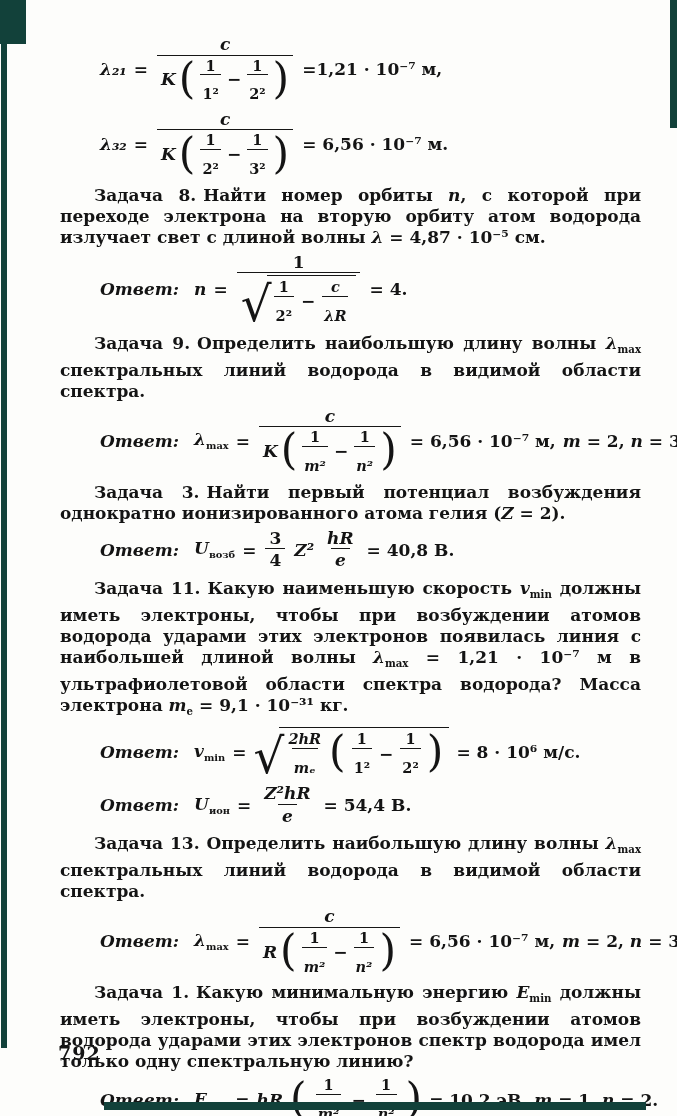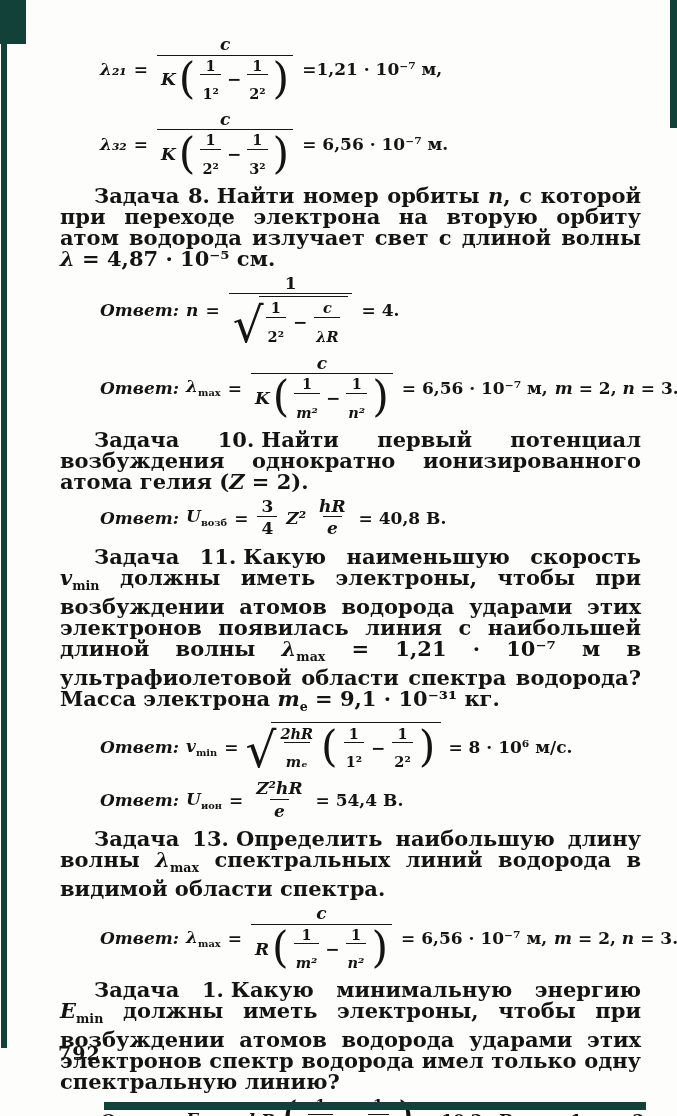--- a/index.html
+++ b/index.html
@@ -9,33 +9,33 @@
     font-family:"DejaVu Serif","Liberation Serif",serif;
   }
   .page{
     position:relative;width:677px;height:1116px;overflow:hidden;
     background:#fdfdfb;color:#141414;font-weight:bold;
   }
   .content{padding:30px 36px 0 60px;}
 
   
   p.problem{
-    font-size:21px;line-height:21px;text-align:justify;
+    font-size:17px;line-height:21px;text-align:justify;
     text-indent:34px;margin:3px 0 3px 0;
   }
   .plabel{margin-right:7px;}
   .seg-sub{font-size:60%;vertical-align:-0.4em;}
   .seg-i{font-style:italic;}
 
   
   .formula{
     display:flex;align-items:center;gap:7px;
     margin:5px 0 7px 40px;font-size:17px;white-space:nowrap;
   }
-  .ans-label{font-style:italic;}
+  .ans-label{font-style:italic;margin-right:8px;}
   .var{font-style:italic;}
   .sub{font-size:58%;vertical-align:-0.45em;}
   .frac{display:inline-flex;flex-direction:column;align-items:center;margin:0 2px;}
   .frac .num{padding:0 4px;line-height:1.15;}
   .frac .den{border-top:1.7px solid #161616;padding:2px 4px 0 4px;line-height:1.15;}
   .den-row,.num-row{display:inline-flex;align-items:center;gap:3px;}
   .frac.small{font-size:14.5px;}
   .frac.small .num{padding:0 2px;}
   .frac.small .den{padding:11px 2px 0 2px;}
   .paren{font-size:250%;font-weight:400;line-height:0.78;transform:translateY(-2px);}
@@ -132,20 +132,23 @@
                 <span class="num var">c</span>
                 <span class="den var">λR</span>
               </span>
             </span>
           </span>
         </span>
       </span>
       <span class="res">= 4.</span>
     </div>
 
+    <p class="problem">
+      <span class="plabel">Задача 9.</span><span><span>Определить наибольшую длину волны </span><span class="seg-i">λ</span><span class="seg-sub">max</span><span> спектральных линий водорода в видимой области спектра.</span></span>
+    </p>
     <div class="formula">
       <span class="ans-label">Ответ:</span>
       <span><span class="var">λ</span><span class="sub">max</span></span>
       <span>=</span>
       <span class="frac">
         <span class="num var">c</span>
         <span class="den den-row">
           <span class="var">K</span>
           <span class="paren">(</span>
           <span class="frac small">
@@ -158,21 +161,21 @@
             <span class="den var">n²</span>
           </span>
           <span class="paren">)</span>
         </span>
       </span>
       <span class="res">= 6,56 · 10⁻⁷ м,</span>
       <span class="res"><span class="seg-i">m</span><span> = 2, </span><span class="seg-i">n</span><span> = 3.</span></span>
     </div>
 
     <p class="problem">
-      <span class="plabel">Задача 10.</span><span><span>Найти первый потенциал возбуждения однократно ионизированного атома гелия (</span><span class="seg-i">Z</span><span> = 2).</span></span>
+      <span class="plabel">Задача 3.</span><span><span>Найти первый потенциал возбуждения однократно ионизированного атома гелия (</span><span class="seg-i">Z</span><span> = 2).</span></span>
     </p>
     <div class="formula">
       <span class="ans-label">Ответ:</span>
       <span><span class="var">U</span><span class="sub">возб</span></span>
       <span>=</span>
       <span class="frac">
         <span class="num">3</span>
         <span class="den">4</span>
       </span>
       <span class="var">Z²</span>

